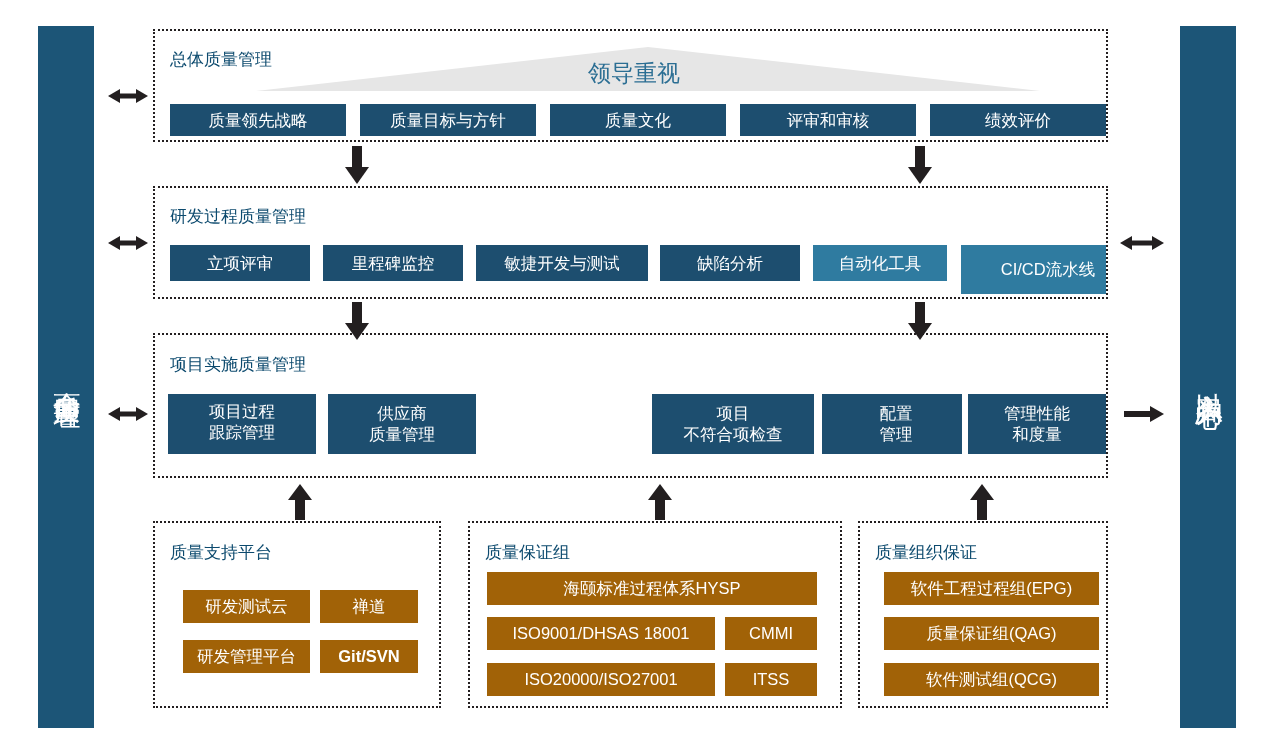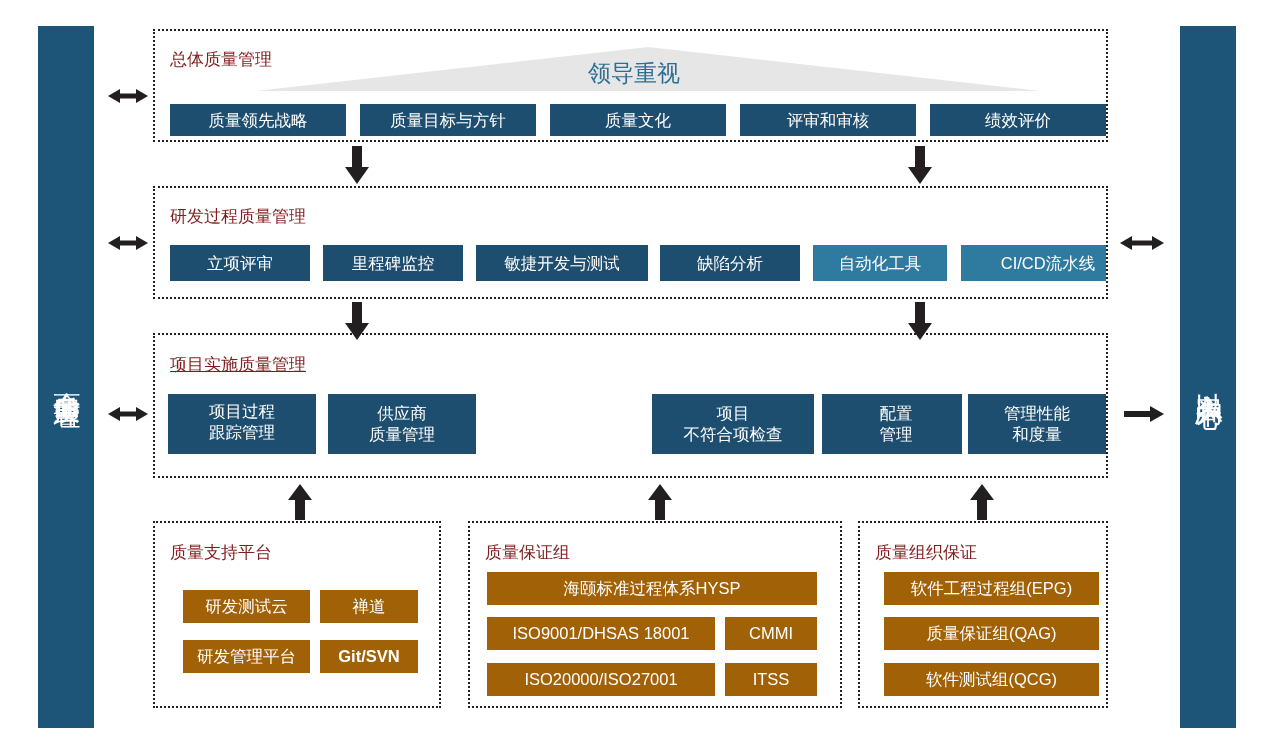--- a/index.html
+++ b/index.html
@@ -41,21 +41,21 @@
   
   .group {
     position: absolute;
     border: 2px dotted #231f20;
     box-sizing: border-box;
     background: #ffffff;
   }
   .group-title {
     position: absolute;
     font-size: 17px;
-    color: #7f1d1d;
+    color: #0c4a6e;
     white-space: nowrap;
   }
 
   
   .chip {
     position: absolute;
     box-sizing: border-box;
     display: flex;
     align-items: center;
     justify-content: center;
@@ -126,24 +126,24 @@
   <div class="chip dark" style="left:930px; top:104px; width:176px; height:32px;">绩效评价</div>
 
   <div class="group" style="left:153px; top:186px; width:955px; height:113px;"></div>
   <div class="group-title" style="left:170px; top:205px;">研发过程质量管理</div>
 
   <div class="chip dark" style="left:170px; top:245px; width:140px; height:36px;">立项评审</div>
   <div class="chip dark" style="left:323px; top:245px; width:140px; height:36px;">里程碑监控</div>
   <div class="chip dark" style="left:476px; top:245px; width:172px; height:36px;">敏捷开发与测试</div>
   <div class="chip dark" style="left:660px; top:245px; width:140px; height:36px;">缺陷分析</div>
   <div class="chip mid" style="left:813px; top:245px; width:134px; height:36px;">自动化工具</div>
-  <div class="chip mid" style="left:961px; top:245px; width:145px; height:36px;padding-left:29px;">CI/CD流水线</div>
+  <div class="chip mid" style="left:961px; top:245px; width:145px; height:49px;padding-left:29px;">CI/CD流水线</div>
 
   <div class="group" style="left:153px; top:333px; width:955px; height:145px;"></div>
-  <div class="group-title" style="left:170px; top:353px;text-decoration:underline;">项目实施质量管理</div>
+  <div class="group-title" style="left:170px; top:353px;">项目实施质量管理</div>
 
   <div class="chip dark" style="left:168px; top:394px; width:148px; height:60px;font-family:Liberation Mono, monospace;">项目过程
 跟踪管理</div>
   <div class="chip dark" style="left:328px; top:394px; width:148px; height:60px;">供应商
 质量管理</div>
   <div class="chip dark" style="left:652px; top:394px; width:162px; height:60px;">项目
 不符合项检查</div>
   <div class="chip dark" style="left:822px; top:394px; width:140px; height:60px;padding-left:8px;">配置
 管理</div>
   <div class="chip dark" style="left:968px; top:394px; width:138px; height:60px;">管理性能

